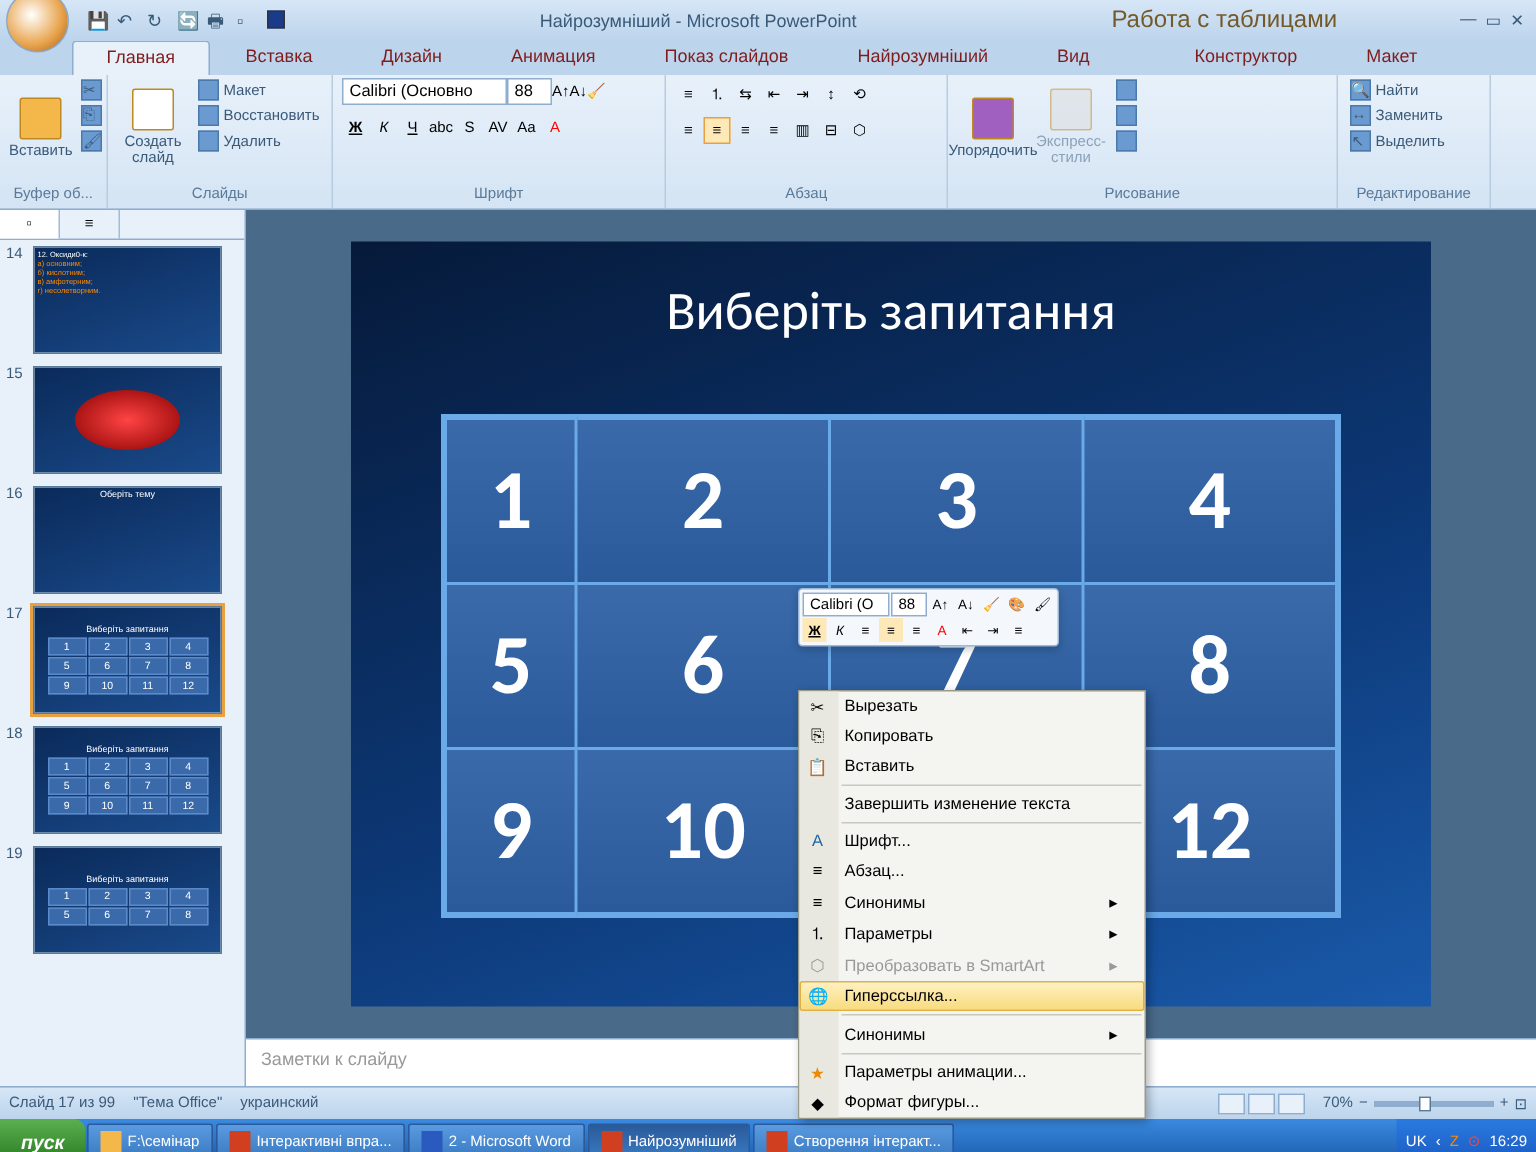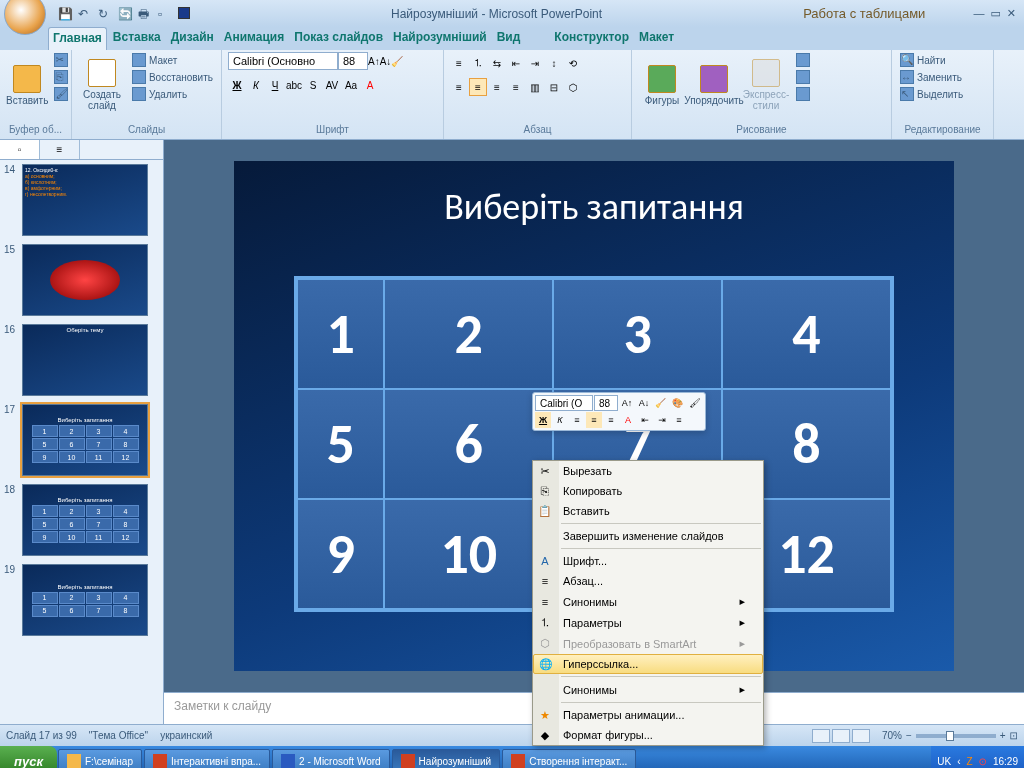--- a/index.html
+++ b/index.html
@@ -4,26 +4,26 @@
 <style>
 * { margin: 0; padding: 0; box-sizing: border-box; font-family: "Segoe UI", Tahoma, sans-serif; }
 body { width: 1024px; height: 768px; background: #bcd4ec; overflow: hidden; font-size: 11px; }
 
 
 .titlebar { height: 27px; background: linear-gradient(#d6e6f6, #bcd4ec); display: flex; align-items: center; }
 .office-btn { width: 42px; height: 42px; margin: 2px 4px; background: radial-gradient(circle at 40% 40%, #fff, #e8a24a 60%, #a05a1a); border-radius: 50%; border: 1px solid #8aa8c8; position: relative; z-index: 10; }
 .qat { display: flex; gap: 6px; padding-left: 8px; }
 .qat span { width: 14px; height: 14px; display: inline-block; color: #3a5a7a; font-size: 12px; line-height: 14px; }
 .title-text { flex: 1; text-align: center; color: #3a5a7a; font-size: 12px; }
-.tabletools { color: #745a2a; font-size: 13px; margin-right: 48px; }
+.tabletools { color: #745a2a; font-size: 16px; margin-right: 82px; }
 .sysbtns { display: flex; gap: 6px; margin-right: 8px; color: #3a5a7a; }
 
 
 .ribbontabs { height: 23px; display: flex; padding-left: 48px; gap: 2px; background: #bcd4ec; }
-.rtab { padding: 3px 4px; color: #0f766e; font-size: 12px; border-radius: 3px 3px 0 0; cursor: pointer; font-weight: bold; }
+.rtab { padding: 3px 22px; color: #7f1d1d; font-size: 12px; border-radius: 3px 3px 0 0; cursor: pointer; }
 .rtab.active { background: #e8f1fa; border: 1px solid #8fadce; border-bottom: none; }
 
 
 .ribbon { height: 90px; background: linear-gradient(#e8f1fa, #d4e4f4); border-bottom: 1px solid #8fadce; display: flex; }
 .rgroup { border-right: 1px solid #b8cce0; padding: 2px 6px; display: flex; flex-direction: column; }
 .rgroup-body { flex: 1; display: flex; align-items: flex-start; gap: 4px; }
 .rgroup-label { text-align: center; color: #5a7a9a; font-size: 10px; padding: 2px 0; }
 .bigbtn { display: flex; flex-direction: column; align-items: center; justify-content: center; width: 48px; height: 66px; color: #3a5a7a; font-size: 10px; text-align: center; cursor: pointer; }
 .bigbtn .ico { width: 28px; height: 28px; background: #f4b84a; border: 1px solid #c08820; border-radius: 2px; margin-bottom: 2px; }
 .smallrow { display: flex; flex-direction: column; gap: 1px; font-size: 10px; color: #3a5a7a; }
@@ -215,24 +215,20 @@
         <span>≡</span>
         <span>▥</span>
         <span>⊟</span>
         <span>⬡</span>
       </div>
     </div>
     <div class="rgroup-label">Абзац</div>
   </div>
   <div class="rgroup" style="width:260px">
     <div class="rgroup-body">
-      <div class="bigbtn">
-          <div class="ico" style="background:#5aaa5a"></div>
-          <span>Фигуры</span>
-        </div>
       <div class="bigbtn">
           <div class="ico" style="background:#a060c0"></div>
           <span>Упорядочить</span>
         </div>
       <div class="bigbtn" style="opacity:0.5">
           <div class="ico" style="background:#ddd"></div>
           <span>Экспресс-стили</span>
         </div>
       <div class="smallrow">
         <div>
@@ -416,21 +412,21 @@
         <div class="ctxitem">
             <span class="cico">⎘</span>
             <span>Копировать</span>
           </div>
         <div class="ctxitem">
             <span class="cico">📋</span>
             <span>Вставить</span>
           </div>
         <div class="ctxsep"></div>
         <div class="ctxitem">
-            <span>Завершить изменение слайдов</span>
+            <span>Завершить изменение текста</span>
           </div>
         <div class="ctxsep"></div>
         <div class="ctxitem">
             <span class="cico" style="color:#26a">A</span>
             <span>Шрифт...</span>
           </div>
         <div class="ctxitem">
             <span class="cico">≡</span>
             <span>Абзац...</span>
           </div>

